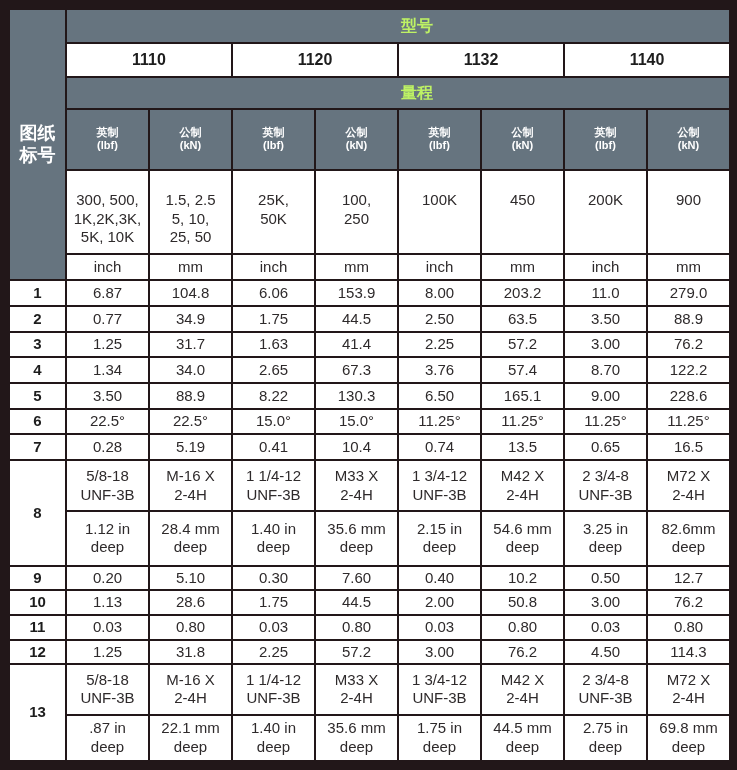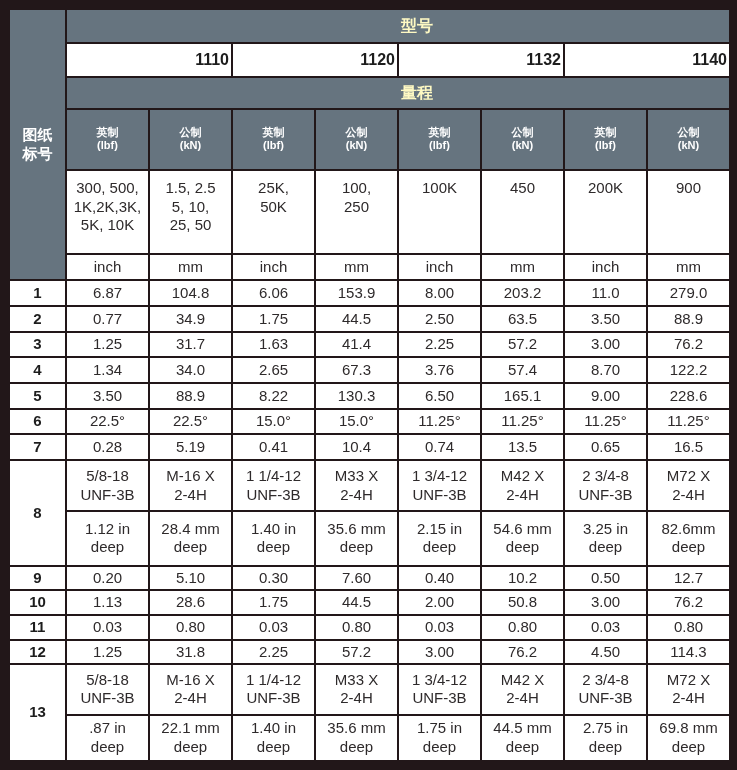--- a/index.html
+++ b/index.html
@@ -9,26 +9,26 @@
   }
   table.spec{
     border-collapse:collapse;width:100%;height:100%;table-layout:fixed;
   }
   td{
     border:2px solid #221719;
     text-align:center;vertical-align:middle;
     color:#2e2a2b;font-size:15px;line-height:1.22;
     padding:1px 2px;white-space:pre-line;overflow:hidden;
   }
-  .hdr{background:#66747F;color:#fef9c3;font-weight:bold;font-size:16px;padding-left:40px;}
+  .hdr{background:#66747F;color:#bef264;font-weight:bold;font-size:16px;padding-left:40px;}
   .unit{background:#66747F;color:#ffffff;font-weight:bold;font-size:11px;}
-  .corner{background:#66747F;color:#ffffff;font-weight:bold;font-size:15px;}
-  .model{font-weight:bold;font-size:16px;color:#1d1d1d;text-align:right;}
+  .corner{background:#66747F;color:#ffffff;font-weight:bold;font-size:18px;}
+  .model{font-weight:bold;font-size:16px;color:#1d1d1d;}
   .rowid{font-weight:bold;color:#1d1d1d;}
-  .cap{vertical-align:top;padding-top:8px;}
+  .cap{vertical-align:top;padding-top:20px;}
 </style>
 </head>
 <body>
 
 <div class="wrap">
 <table class="spec">
   <colgroup>
     <col style="width:57px">
     <col span="8" style="width:83px">
   </colgroup>

